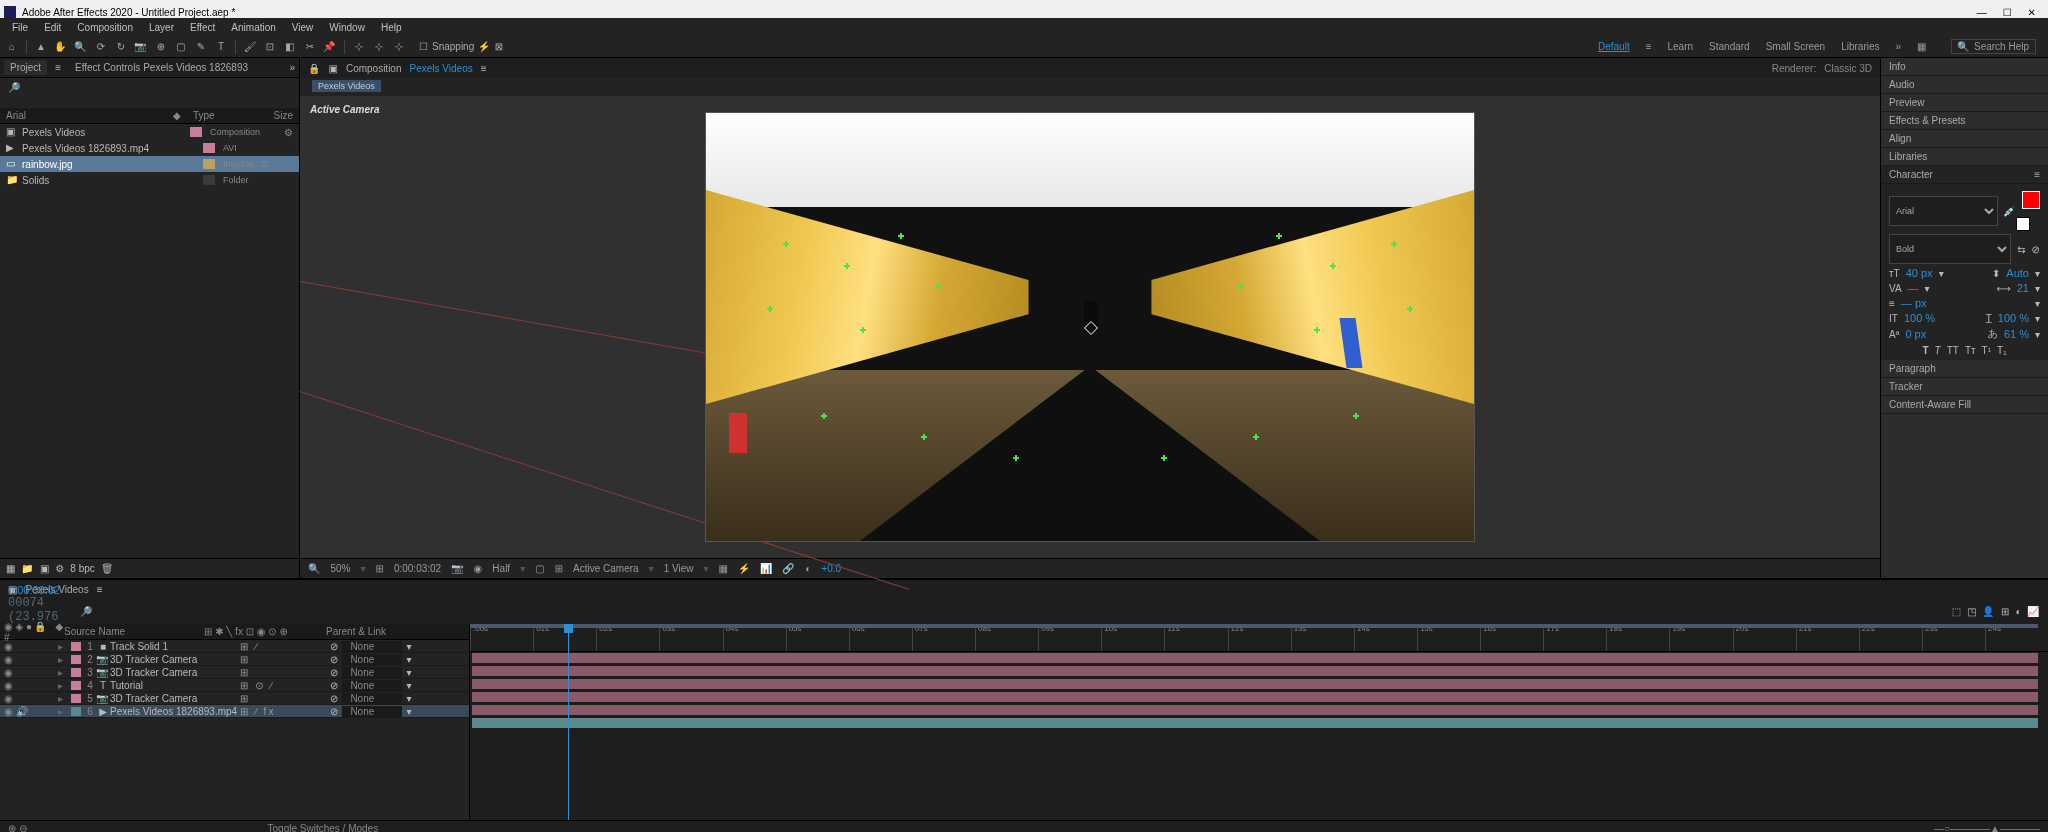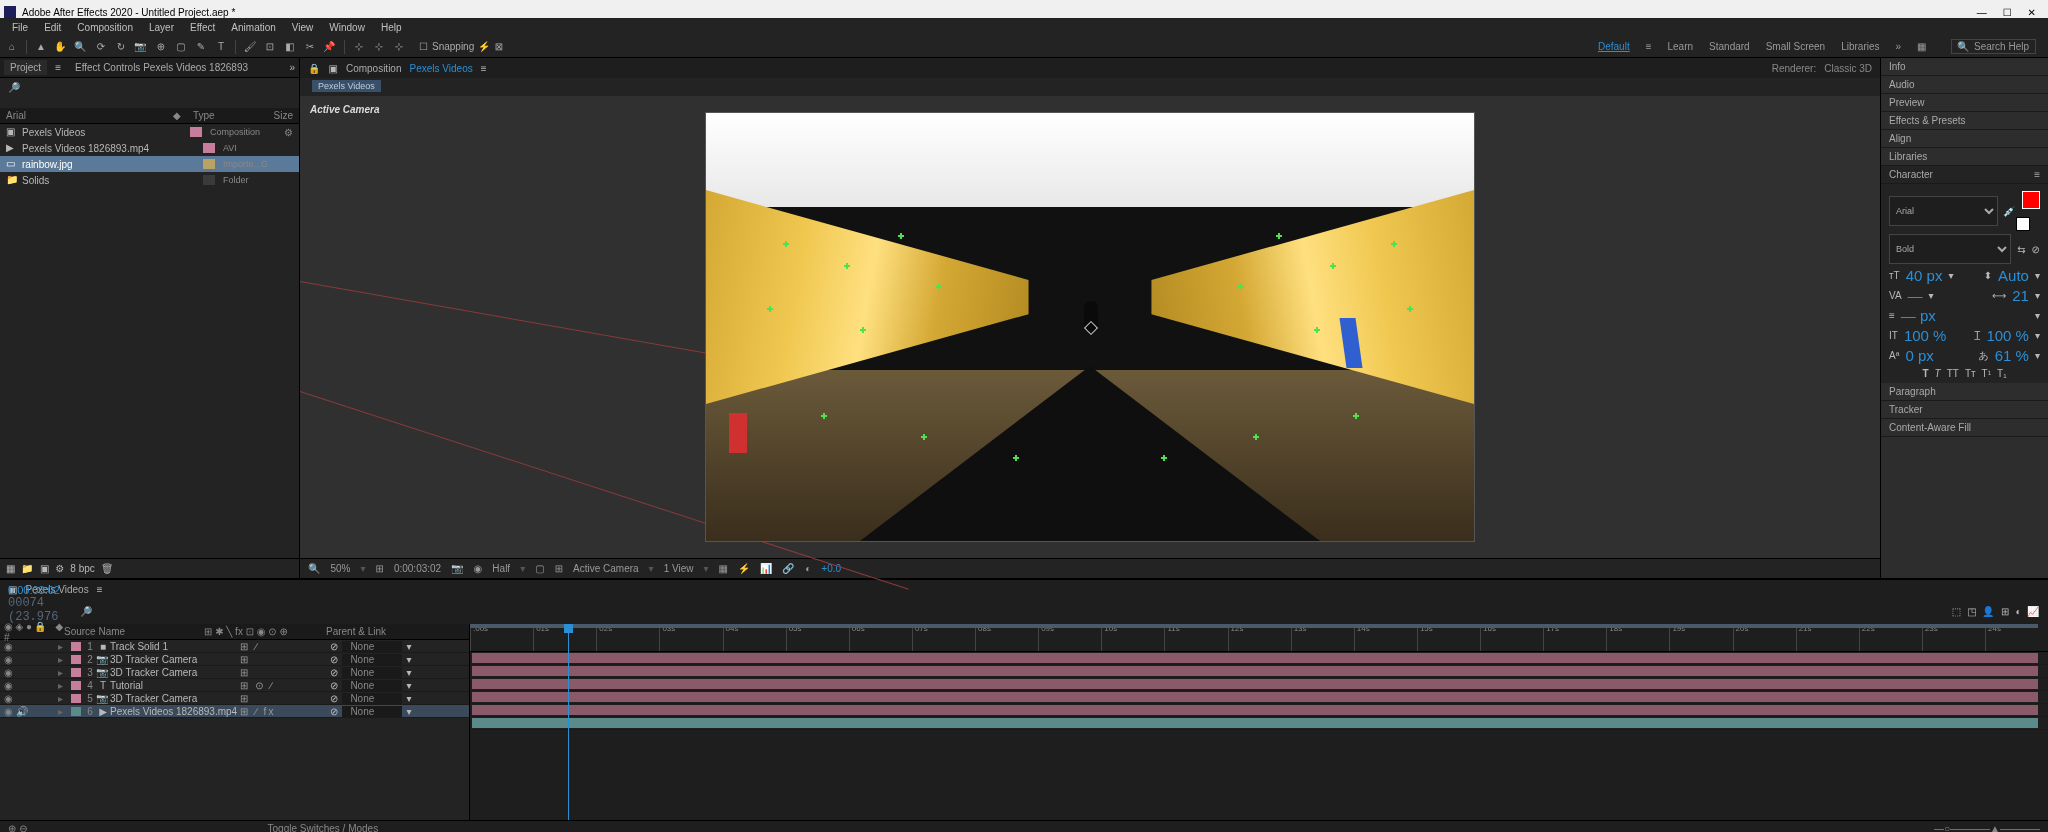--- a/index.html
+++ b/index.html
@@ -87,21 +87,21 @@
 .renderer-bar { position:absolute; top:0; right:8px; display:flex; gap:8px; align-items:center; height:20px; color:#888; font-size:9px; z-index:5; }
 
 
 .r-panel { border-bottom: 1px solid #1a1a1a; padding: 3px 8px; color: #aaa; background:#2d2d2d; cursor:default; }
 .r-panel.open { background: #232323; }
 .char-body { padding: 4px 8px; background: #232323; }
 .char-row { display: flex; align-items: center; gap: 6px; margin: 3px 0; }
 .char-row .swatch { width: 18px; height: 18px; background: #ff0000; border: 1px solid #fff; }
 .char-row .swatch2 { width: 14px; height: 14px; background: #fff; border: 1px solid #000; margin-left:-6px; margin-top:8px;}
 .char-row select, .char-row input { background: #1e1e1e; border: 1px solid #444; color: #aaa; font-size: 9px; padding: 8px 2px; }
-.char-row .val { color: #2b8fd6; font-size: 15px; }
+.char-row .val { color: #2b8fd6; font-size: 11px; }
 .char-icons { display: flex; gap: 6px; justify-content: center; margin-top: 4px; }
 
 
 .timeline { height: 258px; display: flex; flex-direction: column; background: #232323; border-top: 2px solid #000; }
 .tl-tabs { height: 18px; background: #1e1e1e; display: flex; align-items: center; padding: 0 8px; }
 .tl-tabs .tab { padding: 2px 8px; color: #aaa; }
 .tl-header { height: 26px; display: flex; align-items: center; background: #1e1e1e; }
 .tl-time { width: 80px; padding: 2px 8px; }
 .tl-time .tc { color: #2b8fd6; font-size: 11px; }
 .tl-time .fr { color: #556677; font-size: 12px; font-family: Liberation Mono, monospace; }

